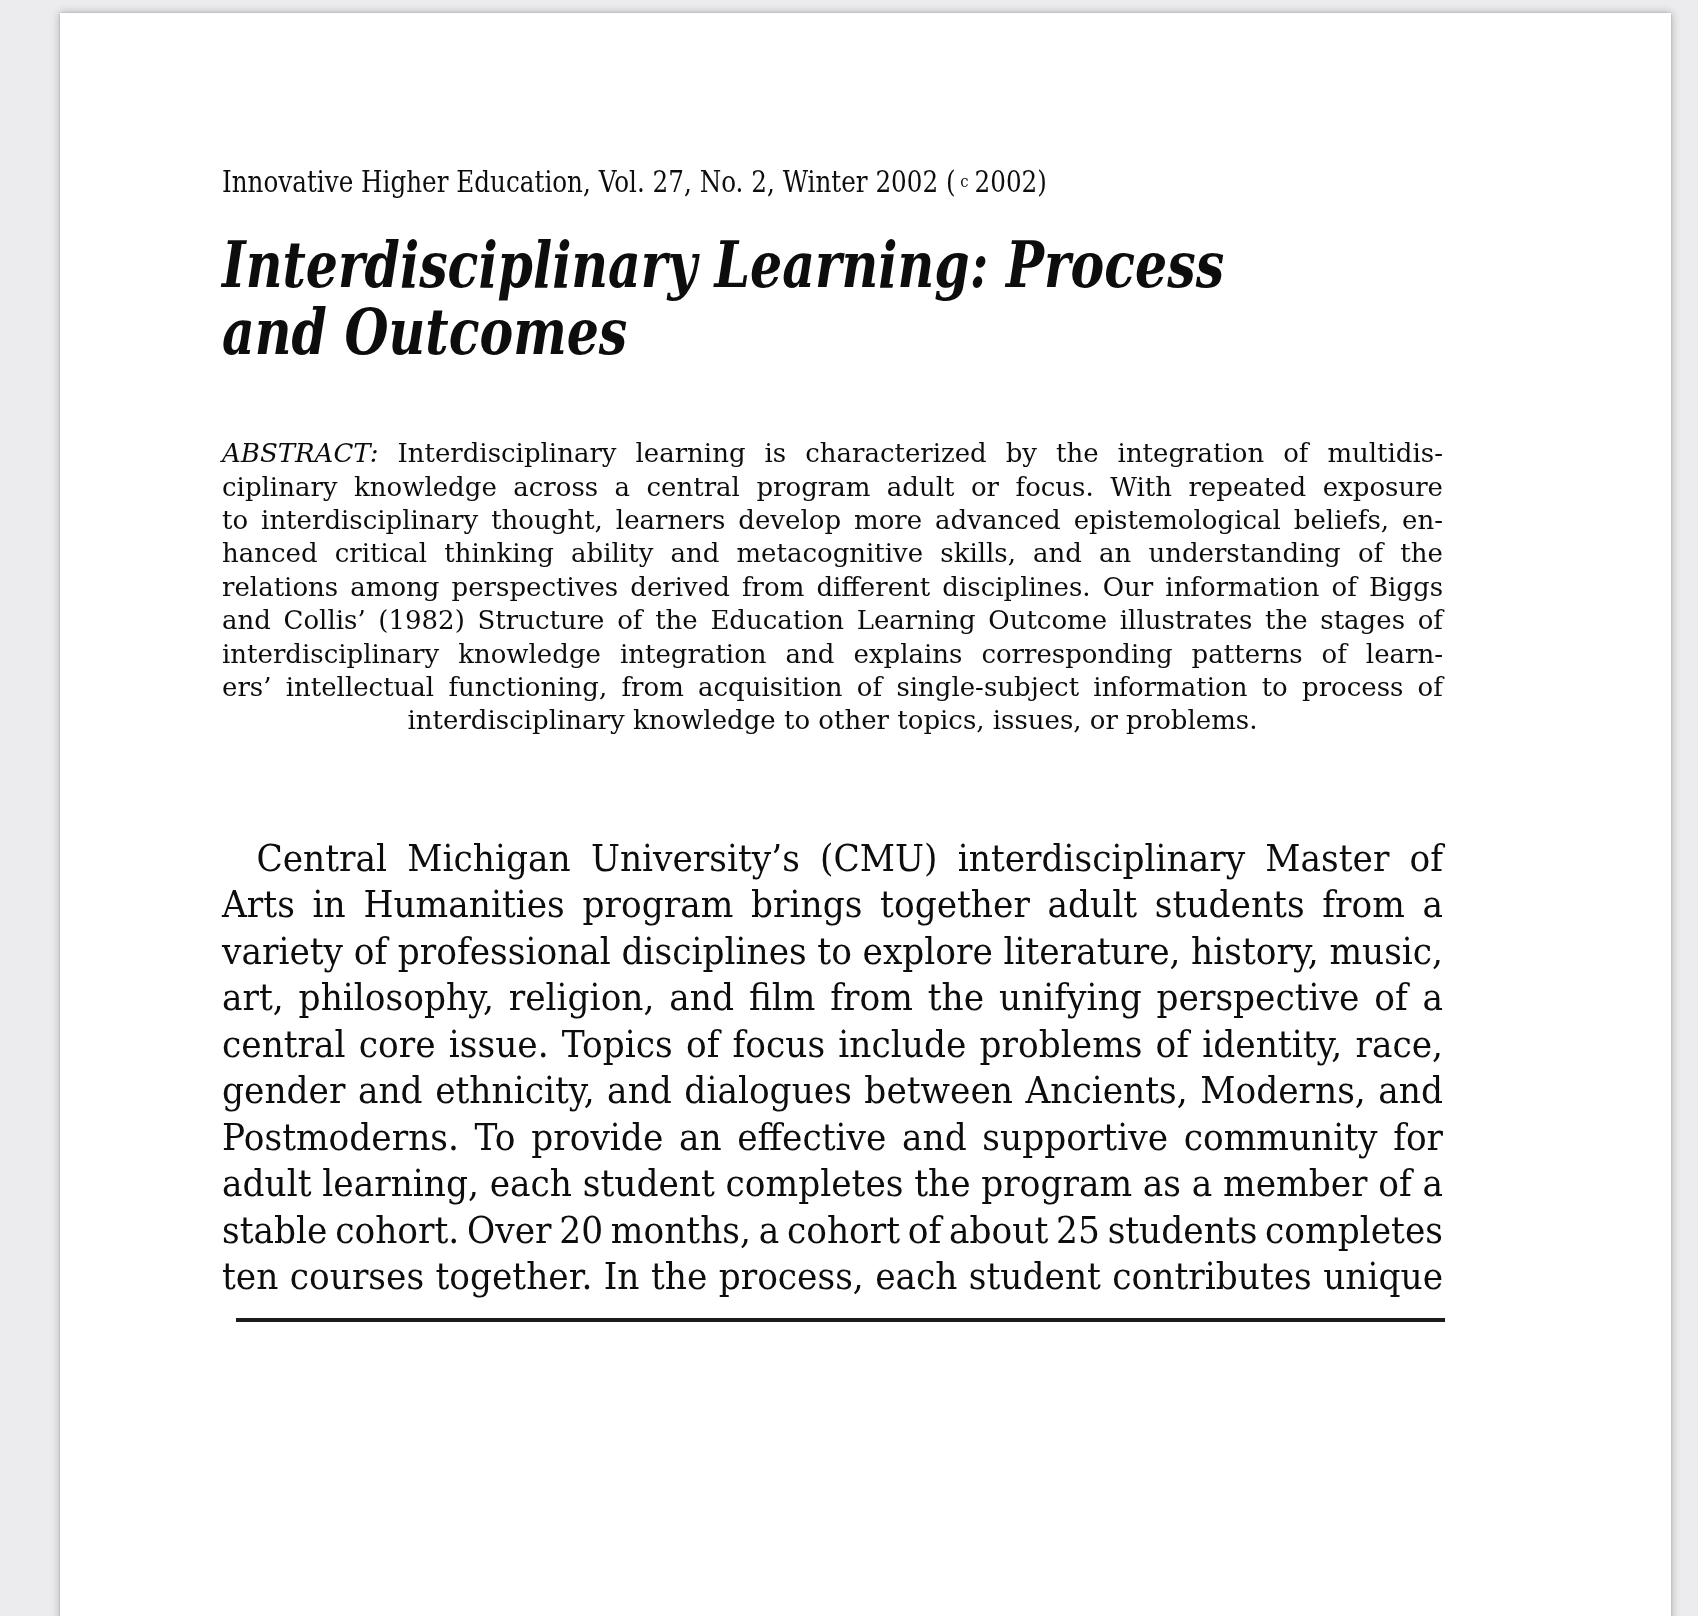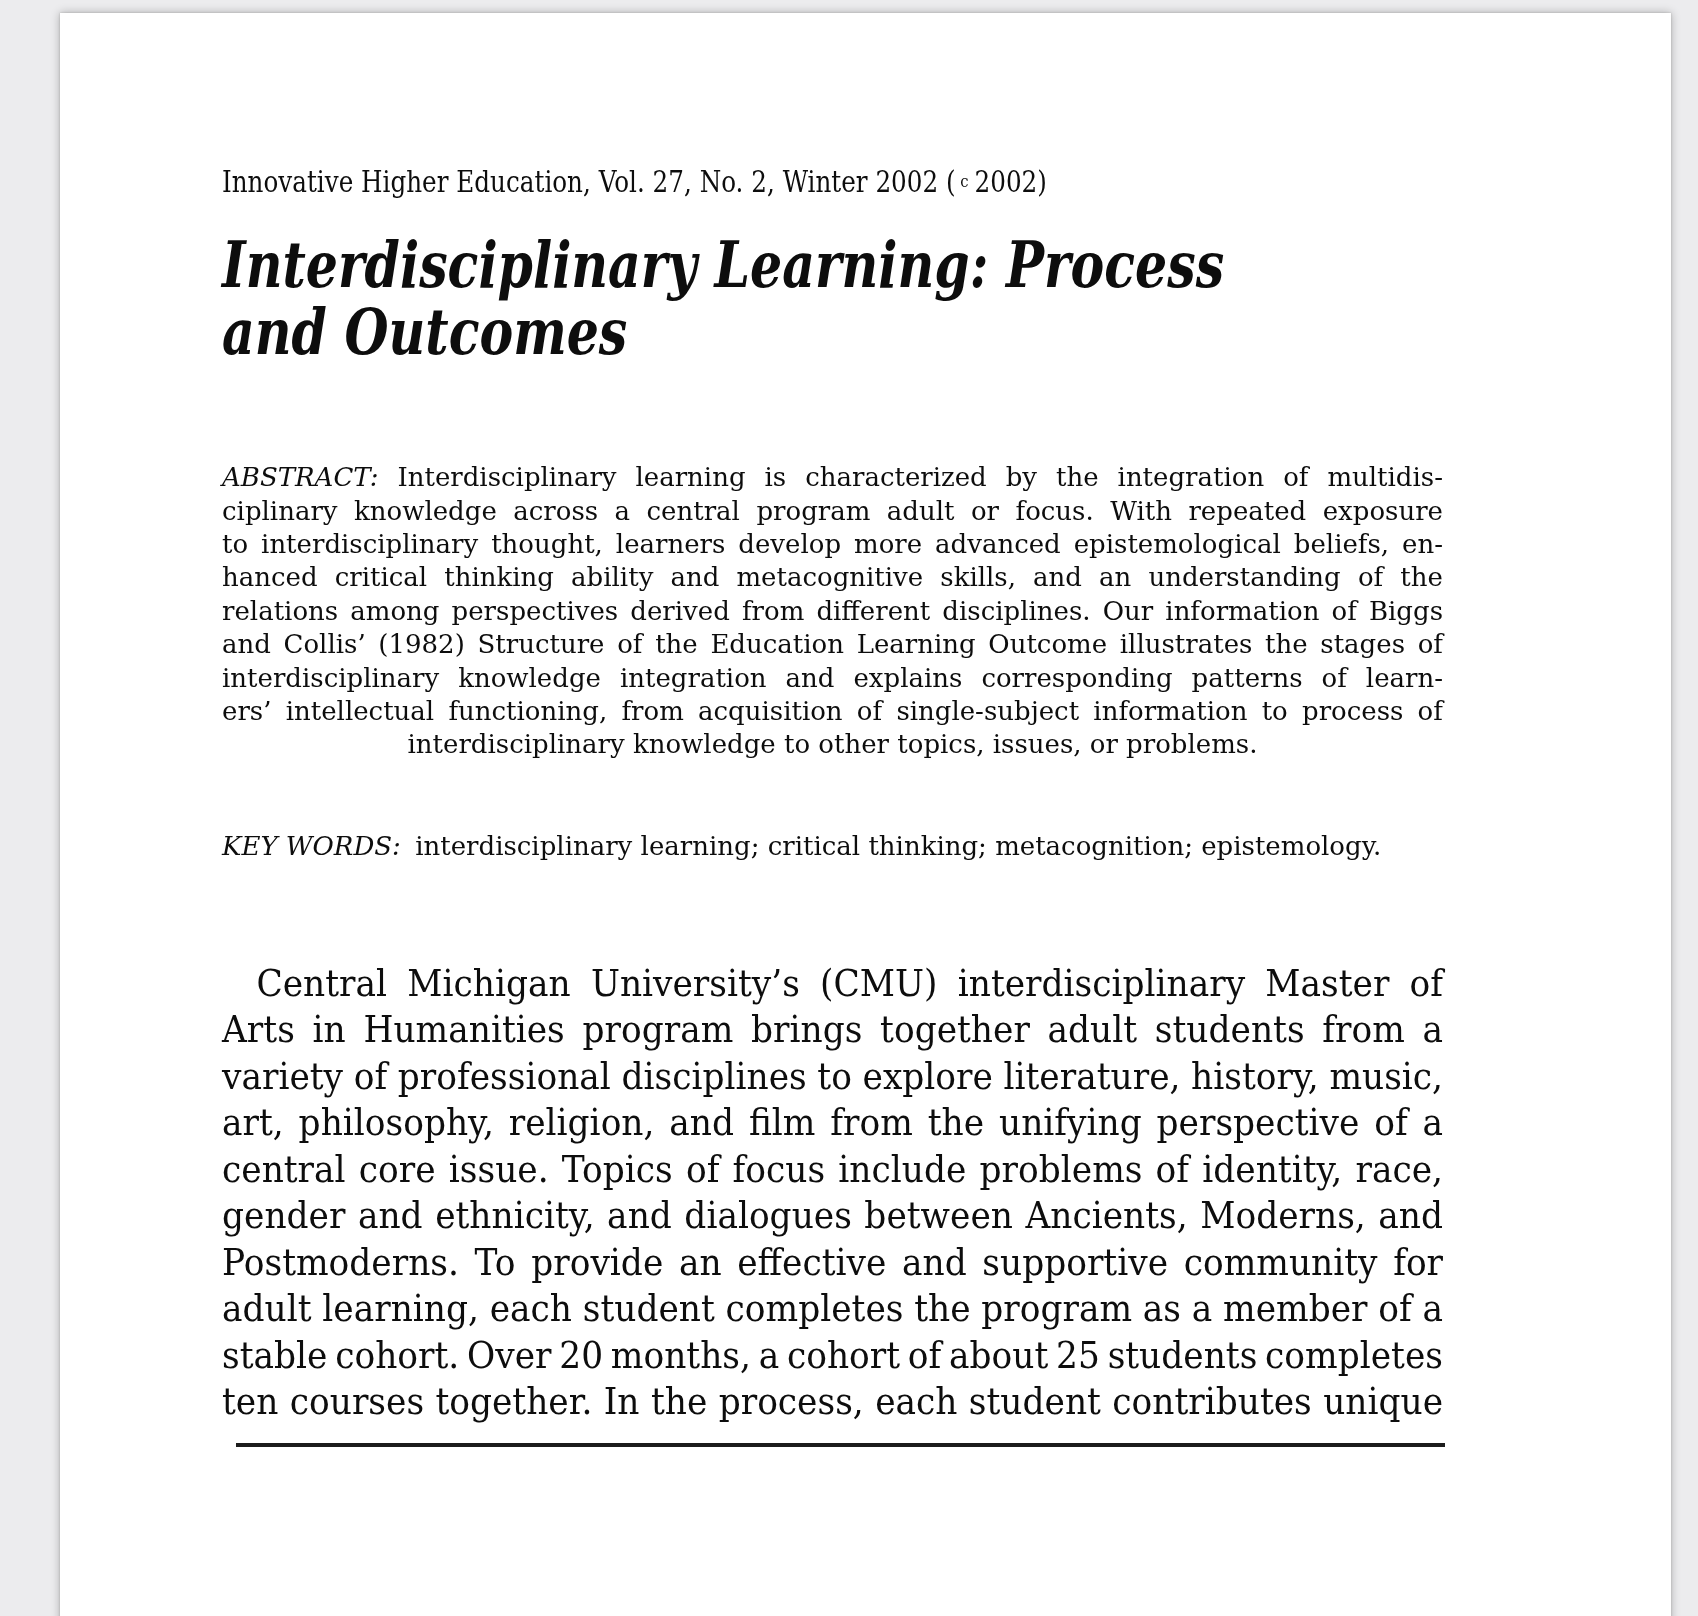--- a/index.html
+++ b/index.html
@@ -60,21 +60,21 @@
     line-height:46px;
     font-weight:bold;
   }
   .authors .line{
     transform:scaleX(0.88);
     transform-origin:left center;
     white-space:nowrap;
   }
   
   .abstract{
-    margin-top:96px;
+    margin-top:72px;
     font-size:26px;
     line-height:33.4px;
   }
   .abstract .line.just{
     display:flex;
     justify-content:space-between;
   }
   .abstract .line.left{text-align:center;}
   .ital{font-style:italic;}
   
@@ -224,21 +224,20 @@
         <span>of</span>
         <span>single-subject</span>
         <span>information</span>
         <span>to</span>
         <span>process</span>
         <span>of</span>
       </div>
       <div class="line last left">interdisciplinary knowledge to other topics, issues, or problems.</div>
     </div>
 
-  <div class="keywords"><span class="ital label">KEY WORDS:</span><span>interdisciplinary learning; critical thinking; metacognition; epistemology.</span></div>
 
   <div class="body-para">
       <div class="line first just">
         <span>Central</span>
         <span>Michigan</span>
         <span>University’s</span>
         <span>(CMU)</span>
         <span>interdisciplinary</span>
         <span>Master</span>
         <span>of</span>

